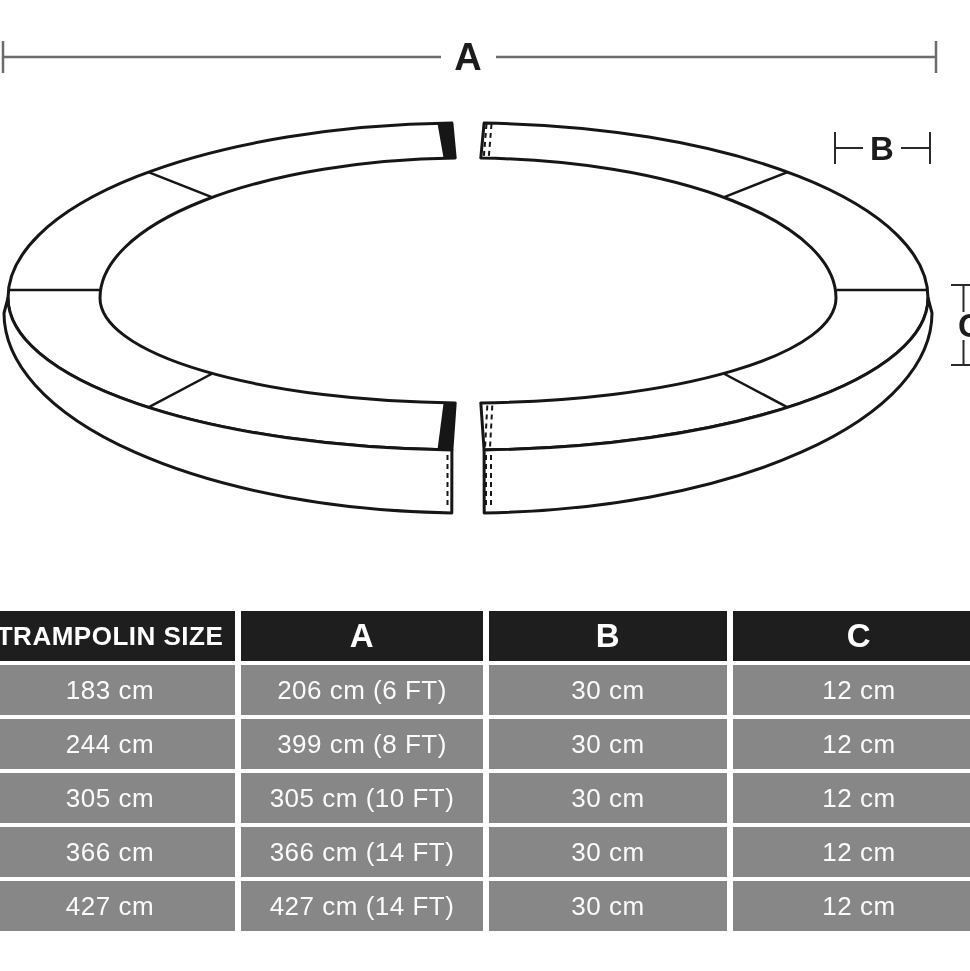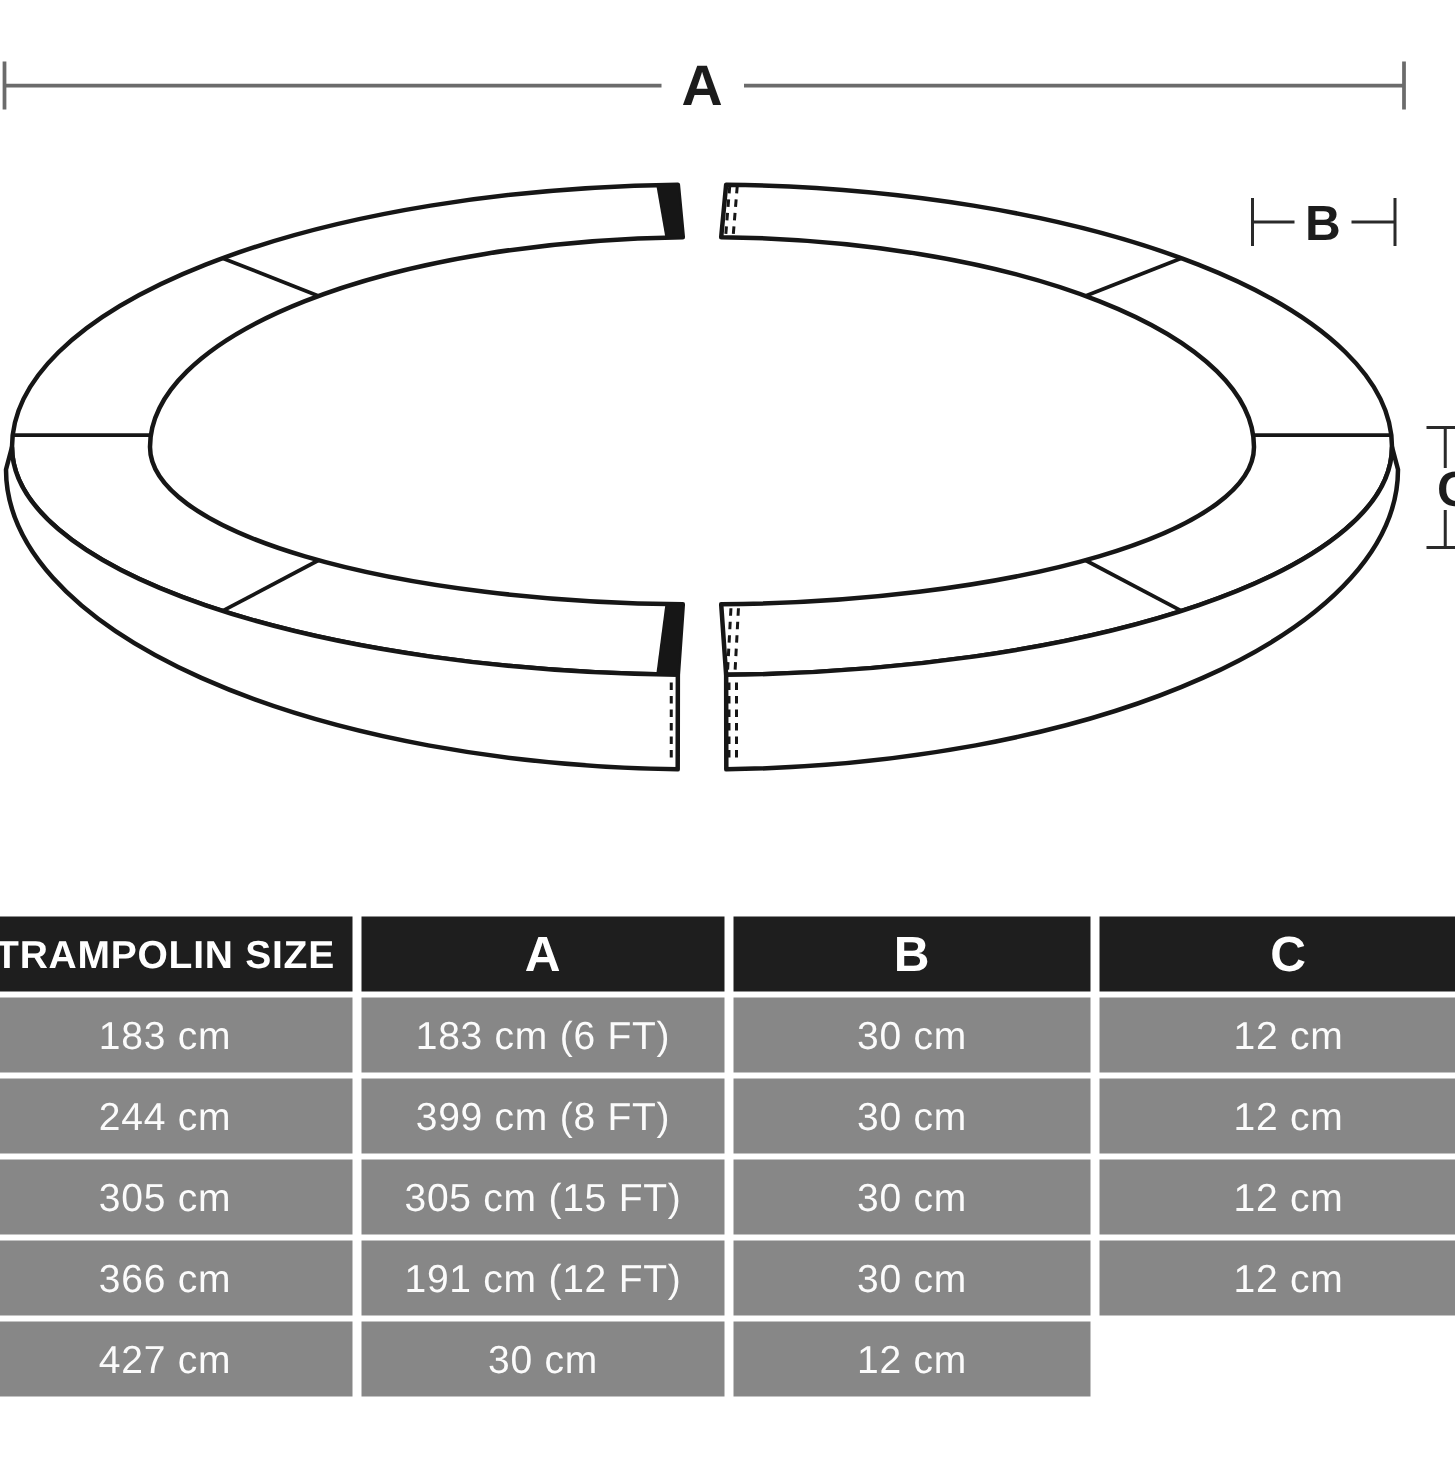--- a/index.html
+++ b/index.html
@@ -82,37 +82,38 @@
     </g>
   </svg>
 
   <div class="size-table">
     <div class="hcell first">TRAMPOLIN SIZE</div>
     <div class="hcell">A</div>
     <div class="hcell">B</div>
     <div class="hcell">C</div>
 
     <div class="cell">183 cm</div>
-    <div class="cell">183 cm (6 FT)</div>
+    <div class="cell">206 cm (6 FT)</div>
     <div class="cell">30 cm</div>
     <div class="cell">12 cm</div>
 
     <div class="cell">244 cm</div>
     <div class="cell">399 cm (8 FT)</div>
     <div class="cell">30 cm</div>
     <div class="cell">12 cm</div>
 
     <div class="cell">305 cm</div>
-    <div class="cell">305 cm (15 FT)</div>
+    <div class="cell">305 cm (10 FT)</div>
     <div class="cell">30 cm</div>
     <div class="cell">12 cm</div>
 
     <div class="cell">366 cm</div>
-    <div class="cell">191 cm (12 FT)</div>
+    <div class="cell">366 cm (14 FT)</div>
     <div class="cell">30 cm</div>
     <div class="cell">12 cm</div>
 
     <div class="cell">427 cm</div>
+    <div class="cell">427 cm (14 FT)</div>
     <div class="cell">30 cm</div>
     <div class="cell">12 cm</div>
   </div>
 
 </div>
 
 </body></html>

